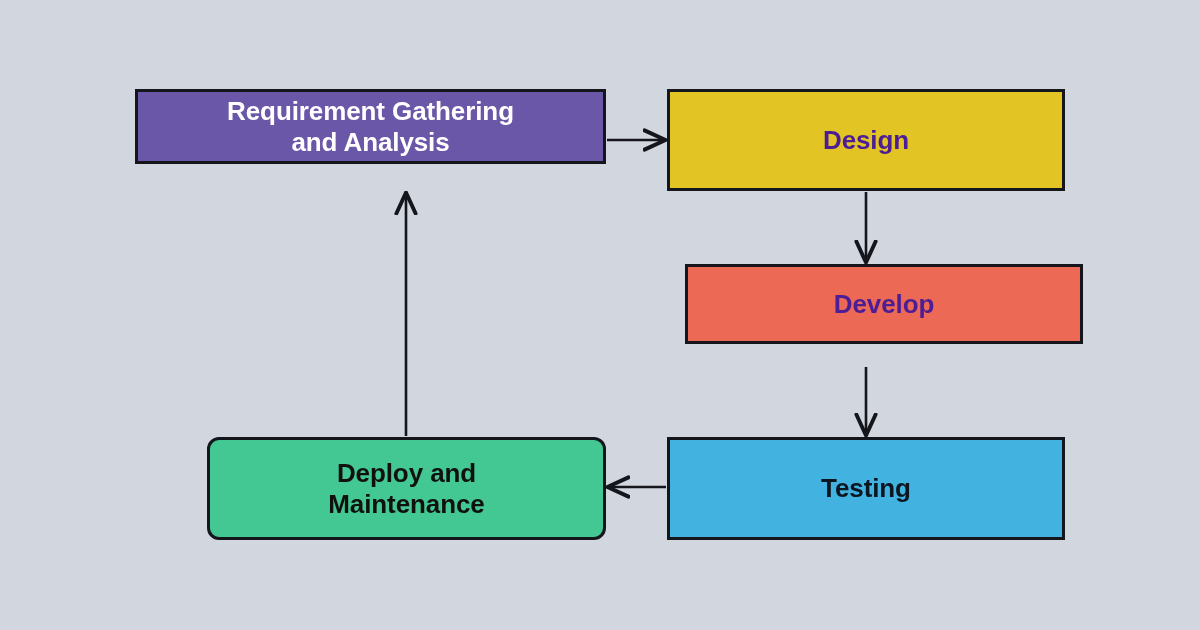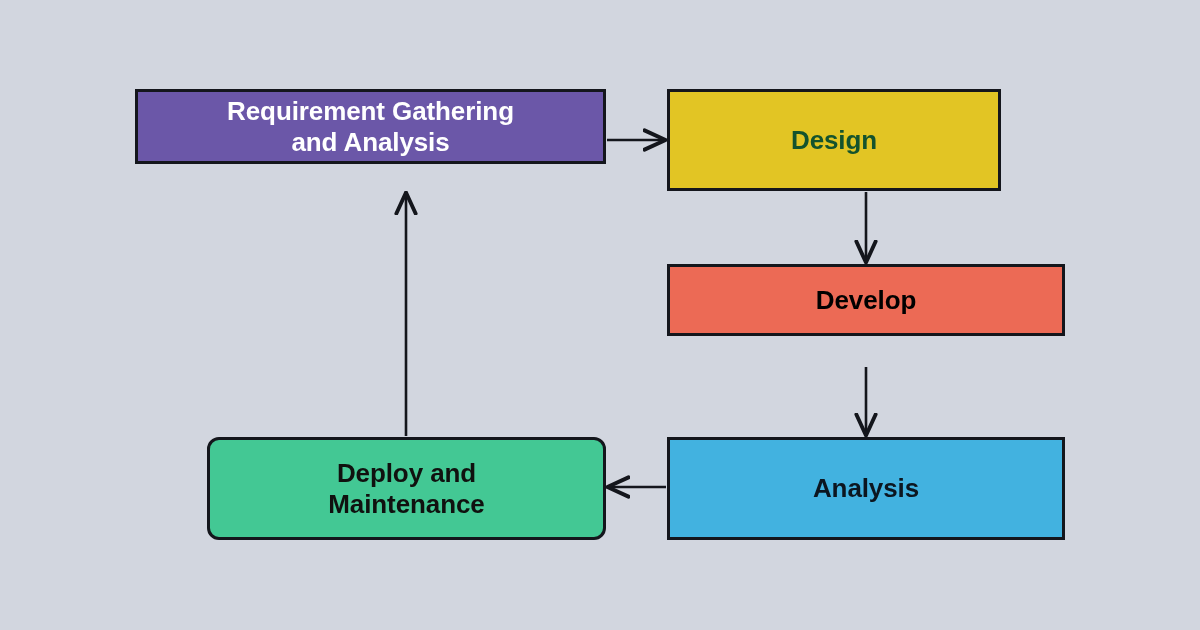--- a/index.html
+++ b/index.html
@@ -52,34 +52,34 @@
     width: 471px;
     height: 75px;
     background: #6b57a8;
     color: #ffffff;
     font-size: 26px;
   }
   
   #node-design {
     left: 667px;
     top: 89px;
-    width: 334px;
+    width: 398px;
     height: 102px;
     background: #e2c524;
-    color: #14532d;
+    color: #4c1d95;
     font-size: 26px;
   }
   
   #node-develop {
-    left: 667px;
+    left: 685px;
     top: 264px;
     width: 398px;
-    height: 72px;
+    height: 80px;
     background: #ec6a55;
-    color: #000000;
+    color: #4c1d95;
     font-size: 26px;
   }
   
   #node-testing {
     left: 667px;
     top: 437px;
     width: 398px;
     height: 103px;
     background: #42b2e0;
     color: #0c1620;
@@ -125,21 +125,21 @@
 
   <div class="node" id="node-design">
     <span class="node-label">Design</span>
   </div>
 
   <div class="node" id="node-develop">
     <span class="node-label">Develop</span>
   </div>
 
   <div class="node" id="node-testing">
-    <span class="node-label">Analysis</span>
+    <span class="node-label">Testing</span>
   </div>
 
   <div class="node" id="node-deploy">
     <span class="node-label">Deploy and
 Maintenance</span>
   </div>
 
 </div>
 
 </body></html>

